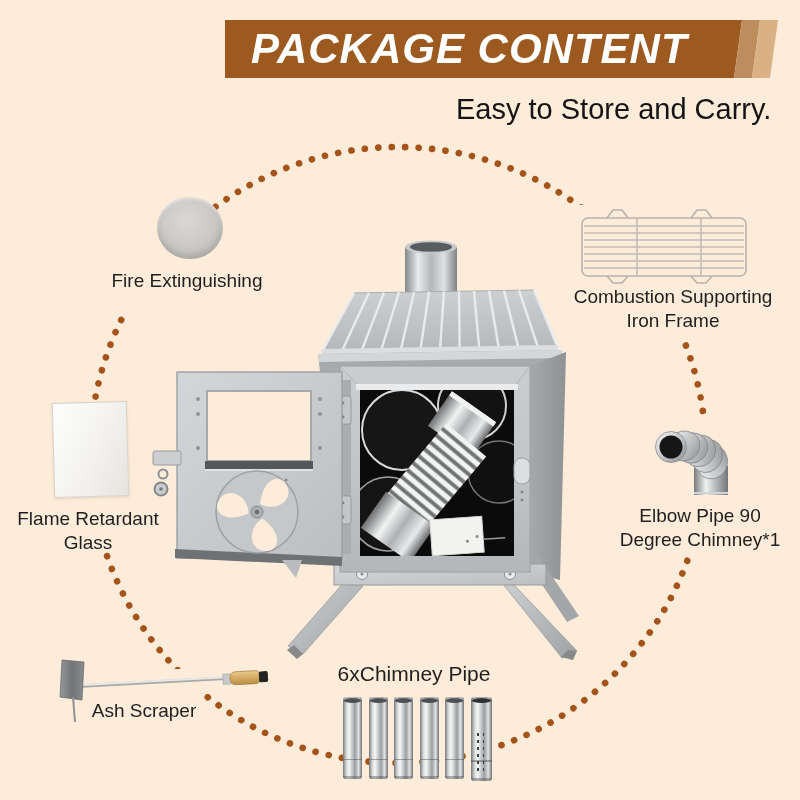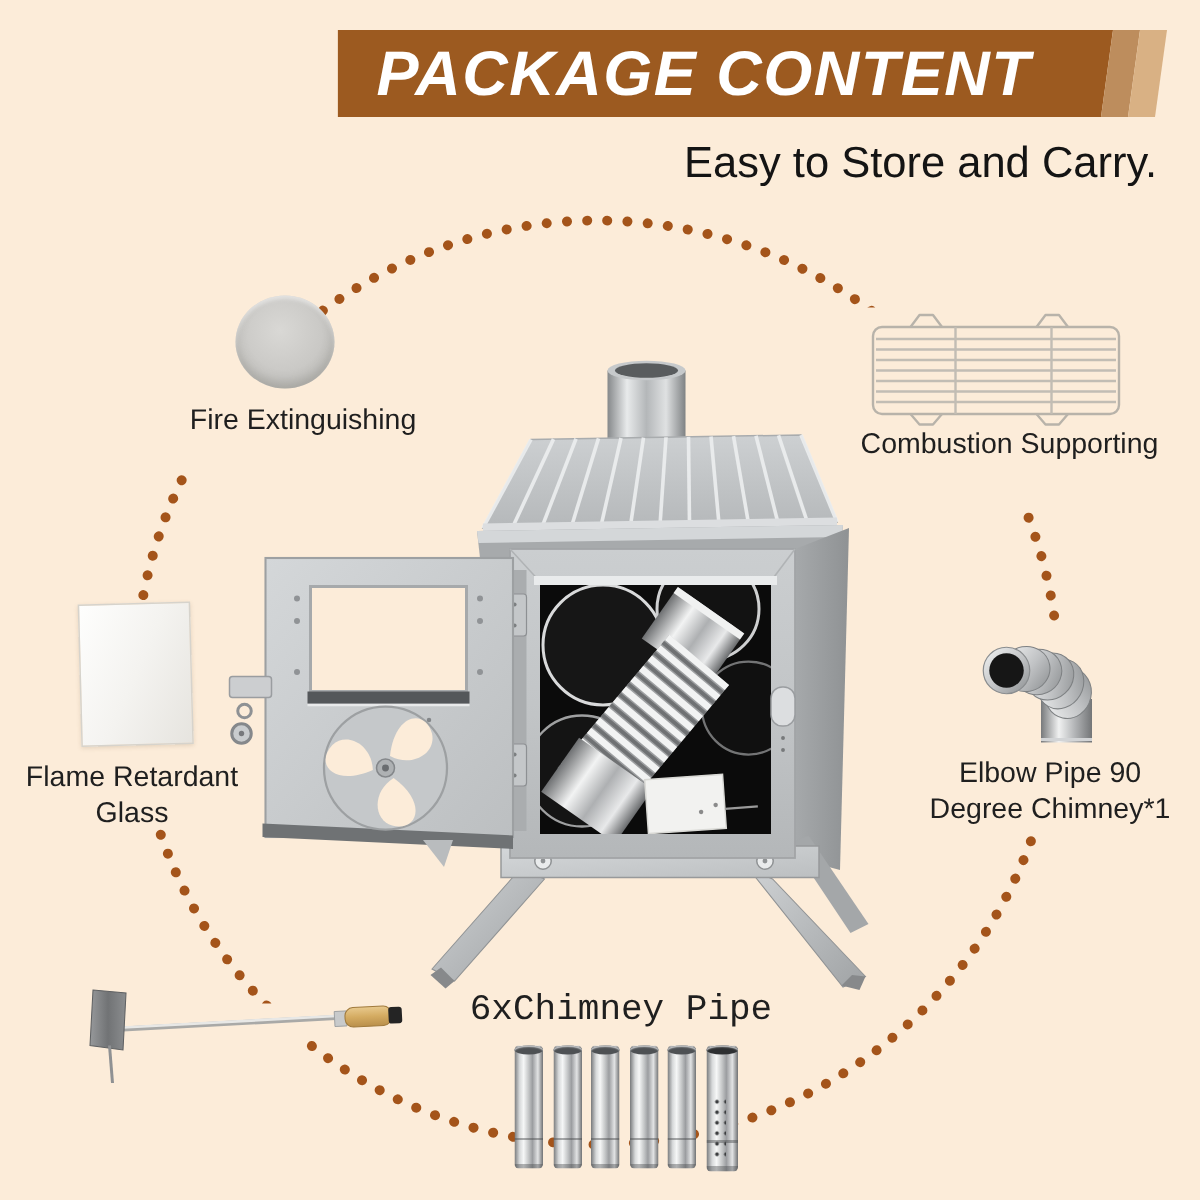--- a/index.html
+++ b/index.html
@@ -29,21 +29,21 @@
   #banner .title{
     position:absolute;left:26px;top:0;width:490px;height:58px;line-height:58px;
     font-size:42px;font-weight:bold;font-style:italic;color:#fff;
     letter-spacing:1px;white-space:nowrap;}
   #subtitle{left:456px;top:93px;font-size:29px;line-height:32px;color:#141414;white-space:nowrap;}
   
   #dotcircle{left:0;top:0;}
   .mask{background:var(--bg);}
   
   .lbl{width:240px;text-align:center;font-size:19px;line-height:24px;color:var(--text);}
-  .lbl.big{font-size:24px;font-family:Liberation Mono, monospace;}
+  .lbl.big{font-size:21px;}
   
   #fire-disc{left:157px;top:197px;width:66px;height:62px;border-radius:50%;
     background:radial-gradient(circle at 45% 38%,#d9d8d5 0%,#c9c8c5 55%,#b2b1ad 100%);
     box-shadow:inset 0 -4px 7px rgba(90,90,85,.25), inset 0 2px 3px rgba(255,255,255,.6);}
   
   #glass{left:53px;top:402px;width:75px;height:95px;
     background:linear-gradient(115deg,#fefefd 0%,#f4f3f0 50%,#e6e4df 100%);
     border:1px solid #d6d3cc;transform:rotate(-1.5deg);
     box-shadow:0 1px 3px rgba(120,100,70,.18);}
   
@@ -79,21 +79,21 @@
 
   <div id="banner" class="abs">
     <div class="bar"></div>
     <div class="stripe1"></div>
     <div class="stripe2"></div>
     <div class="title">PACKAGE CONTENT</div>
   </div>
   <div id="subtitle" class="abs">Easy to Store and Carry.</div>
 
   <div id="fire-disc" class="abs"></div>
-  <div class="abs lbl" style="left:82px;top:269px">
+  <div class="abs lbl" style="left:67px;top:269px">
     <div>Fire Extinguishing</div>
   </div>
 
   <svg class="abs" style="left:570px;top:203px" width="190" height="82" viewBox="570 203 190 82">
     <g fill="none" stroke="#c2bdb4" stroke-width="1.6" stroke-linejoin="round">
       <rect x="582" y="218" width="164" height="58" rx="6" stroke="#b8b3aa"></rect>
       <line x1="584" y1="226" x2="744" y2="226"></line>
       <line x1="584" y1="233" x2="744" y2="233"></line>
       <line x1="584" y1="240" x2="744" y2="240"></line>
       <line x1="584" y1="247" x2="744" y2="247"></line>
@@ -103,20 +103,21 @@
       <line x1="637" y1="218" x2="637" y2="276"></line>
       <line x1="701" y1="218" x2="701" y2="276"></line>
       <path d="M607 218 L613 210 L622 210 L628 218" stroke="#b8b3aa"></path>
       <path d="M691 218 L697 210 L706 210 L712 218" stroke="#b8b3aa"></path>
       <path d="M607 276 L613 283 L622 283 L628 276" stroke="#b8b3aa"></path>
       <path d="M691 276 L697 283 L706 283 L712 276" stroke="#b8b3aa"></path>
     </g>
   </svg>
   <div class="abs lbl" style="left:553px;top:285px">
     <div>Combustion Supporting</div>
+    <div>Iron Frame</div>
   </div>
 
   <div id="glass" class="abs"></div>
   <div class="abs lbl" style="left:-32px;top:507px">
     <div>Flame Retardant</div>
     <div>Glass</div>
   </div>
 
   <svg class="abs" style="left:150px;top:238px" width="440" height="422" viewBox="150 238 440 422">
     <defs>
@@ -345,20 +346,23 @@
     <line x1="82" y1="686" x2="230" y2="678" stroke="#a9a9a7" stroke-width="3.4"></line>
     <line x1="82" y1="685" x2="230" y2="677" stroke="#e8e8e6" stroke-width="1.8"></line>
     <polygon points="62,660 84,662 82,700 60,697" fill="url(#bladeGrad)" stroke="#5f6163" stroke-width=".7"></polygon>
     <line x1="73" y1="697" x2="75" y2="722" stroke="#8f9193" stroke-width="2"></line>
     <g transform="rotate(-3 230 678)">
       <rect x="223" y="674" width="8" height="10" fill="#c8cacb" stroke="#9a9da0" stroke-width=".6"></rect>
       <rect x="230" y="672" width="31" height="13" rx="5.5" fill="url(#woodGrad)" stroke="#a07a3c" stroke-width=".7"></rect>
       <rect x="259" y="673" width="9" height="11" rx="2" fill="#242424"></rect>
     </g>
   </svg>
+  <div class="abs lbl" style="left:24px;top:699px">
+    <div>Ash Scraper</div>
+  </div>
 
   <div class="abs lbl big" style="left:294px;top:662px">
     <div>6xChimney Pipe</div>
   </div>
   <div id="pipes" class="abs">
       <div class="pipe"></div>
       <div class="pipe"></div>
       <div class="pipe"></div>
       <div class="pipe"></div>
       <div class="pipe"></div>

